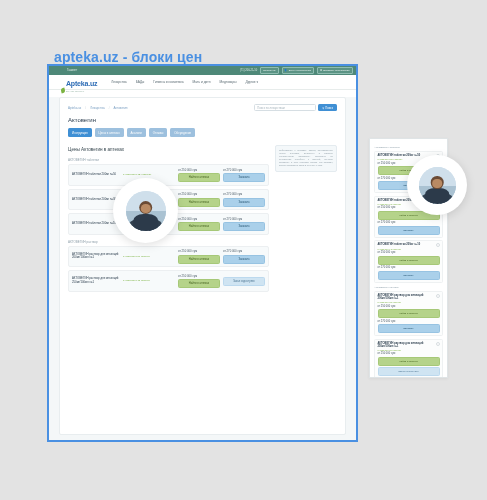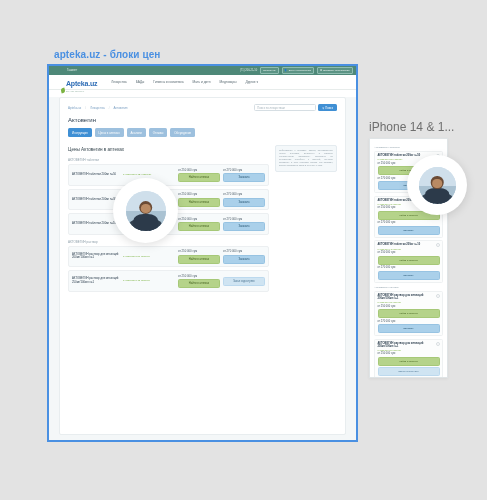--- a/index.html
+++ b/index.html
@@ -7,21 +7,21 @@
     width:487px;height:500px;overflow:hidden;
     background:#e3e3e3;
     font-family:"Liberation Sans","DejaVu Sans",sans-serif;
     -webkit-font-smoothing:antialiased;
   }
   .canvas{position:relative;width:487px;height:500px;}
 
   
   .artboard-title{
     position:absolute;left:54px;top:49px;
-    font-size:10px;font-weight:bold;color:#4a90e2;letter-spacing:.1px;
+    font-size:14px;font-weight:bold;color:#4a90e2;letter-spacing:.1px;
     white-space:nowrap;
   }
   .mobile-artboard-title{
     position:absolute;left:369px;top:120px;
     font-size:12px;color:#6f6f6f;white-space:nowrap;
   }
 
   
   .desktop-frame{
     position:absolute;left:47px;top:64px;width:311px;height:378px;
@@ -168,21 +168,20 @@
     position:absolute;right:8%;bottom:0;width:34%;height:26%;
     border-radius:50% 50% 0 0;background:#32404f;
   }
 </style>
 </head>
 <body>
 
 <div class="canvas">
 
   <div class="artboard-title">apteka.uz - блоки цен</div>
-  <div class="mobile-artboard-title">iPhone 14 &amp; 1...</div>
 
   <div class="desktop-frame">
 
     <div class="topbar">
       <span class="topbar-left">Ташкент</span>
       <span class="topbar-spacer"></span>
       <span class="topbar-phone">(71) 200-21-10</span>
       <span class="topbar-btn">
         <span>Отзывы.uz</span>
       </span>

